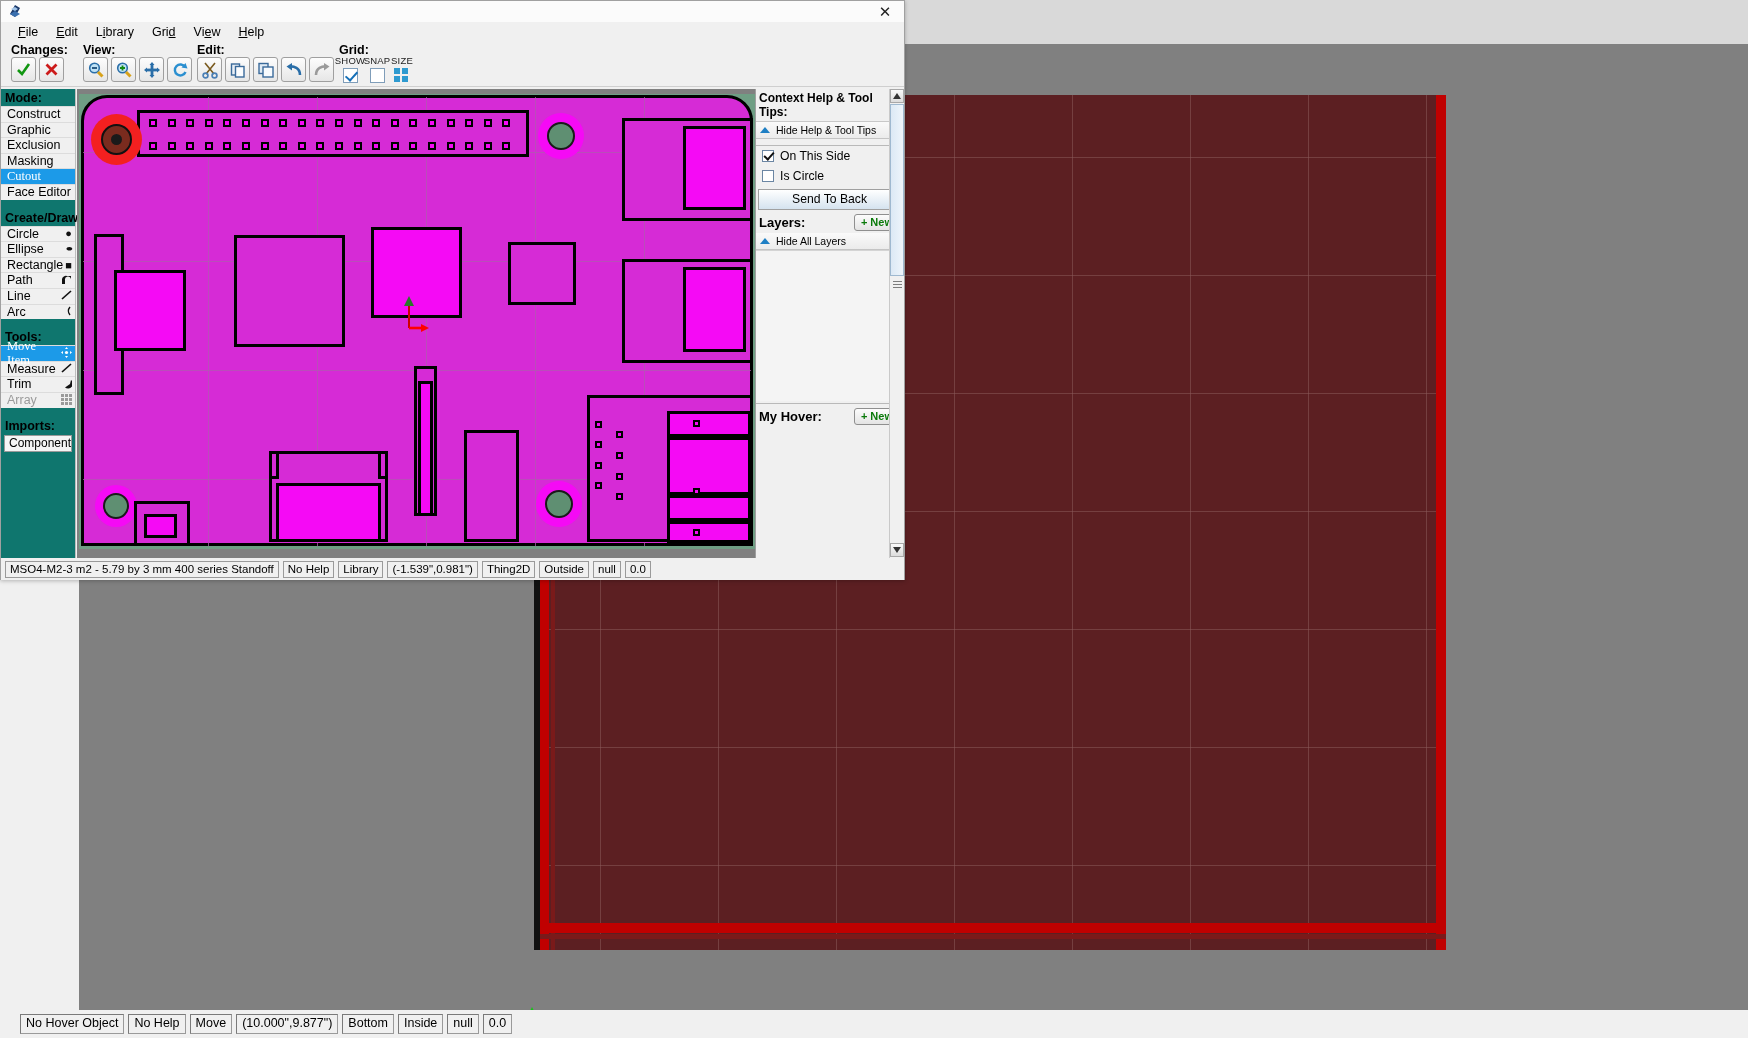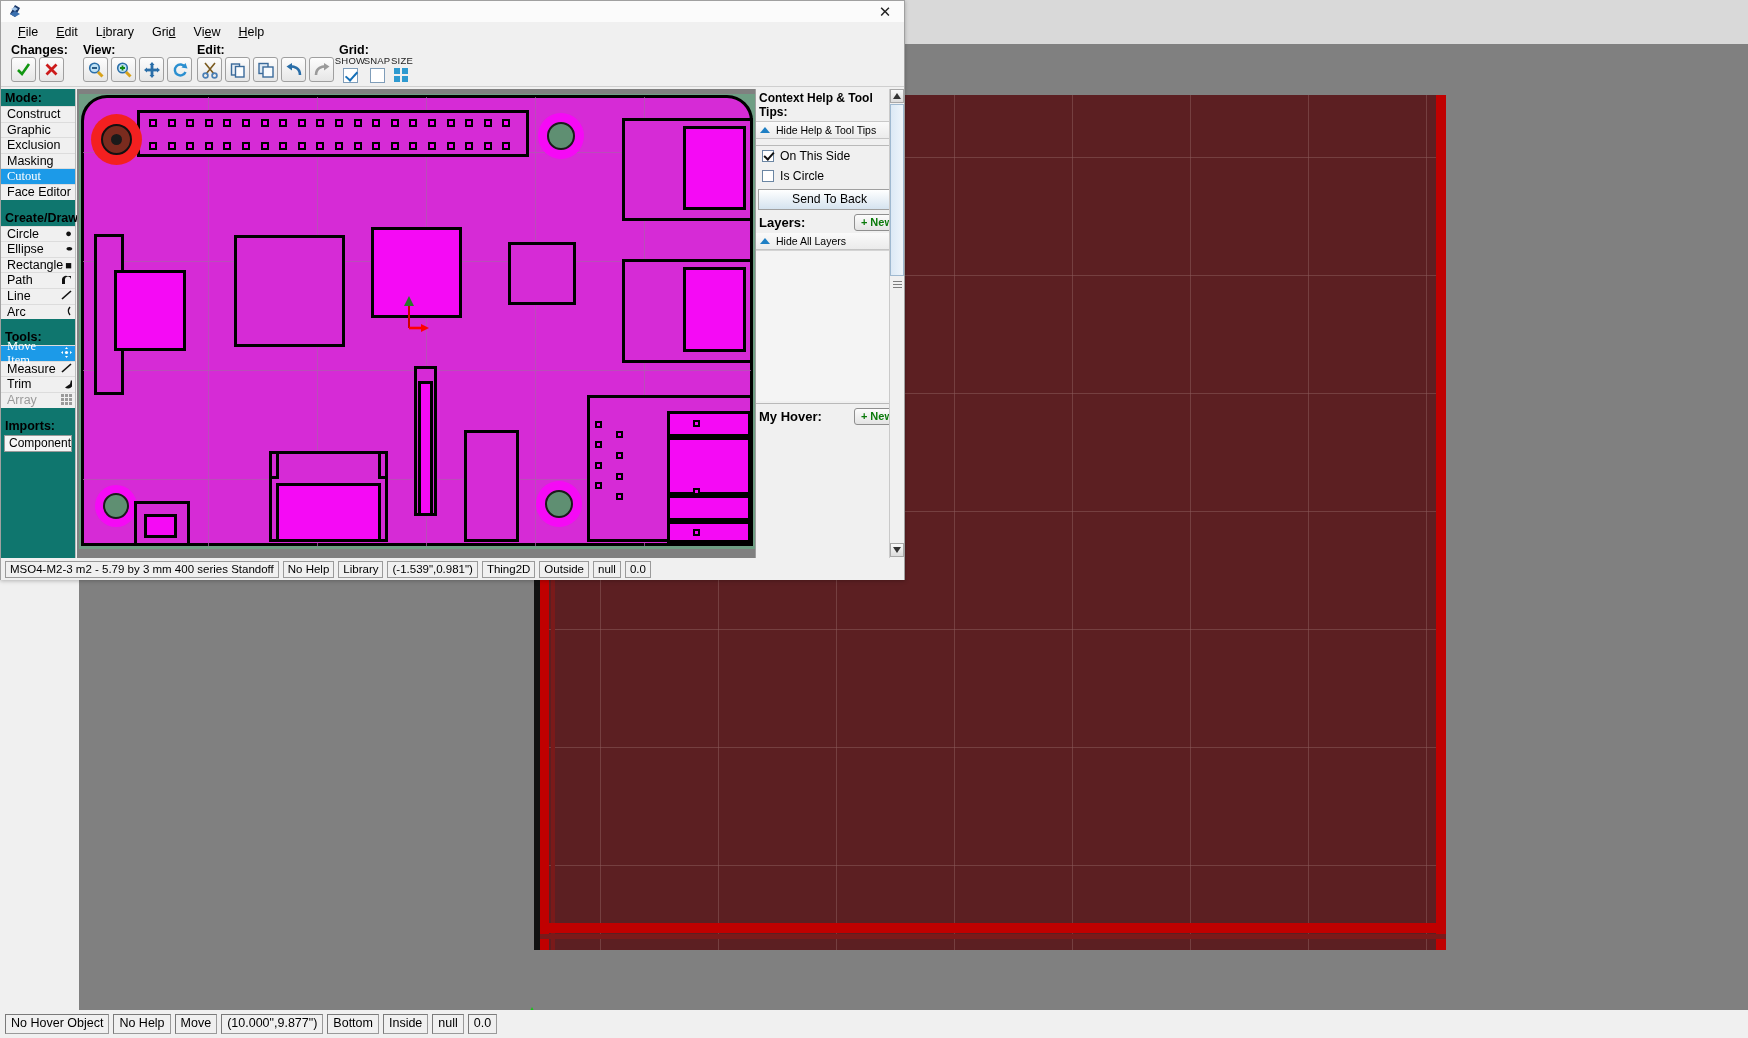--- a/index.html
+++ b/index.html
@@ -27,21 +27,21 @@
   #board-edge-red2{position:absolute;left:472px;top:51px;width:4px;height:855px;background:#7a1a1a;}
   #board-edge-bottom{position:absolute;left:461px;top:879px;width:906px;height:10px;background:#c00000;}
   #board-edge-bottom2{position:absolute;left:461px;top:890px;width:906px;height:5px;background:#7a1a1a;}
   #board-right-edge{position:absolute;left:1357px;top:51px;width:10px;height:855px;background:#c00000;}
 
   
   #axis-gizmo{position:absolute;left:445px;top:955px;width:60px;height:50px;}
 
   
   #app-statusbar{position:absolute;left:0;top:1010px;width:1748px;height:28px;background:#f0f0f0;
-    display:flex;align-items:center;gap:4px;padding-left:5px;box-sizing:border-box;}
+    display:flex;align-items:center;gap:4px;padding-left:20px;box-sizing:border-box;}
   .sfield{
     border:1px solid #9a9a9a;border-top-color:#7a7a7a;border-left-color:#7a7a7a;
     background:#f0f0f0;font-size:12.5px;color:#000;padding:1px 5px 2px 5px;line-height:15px;
     white-space:nowrap;
   }
 
   
   #dialog{
     position:absolute;left:0;top:0;width:905px;height:580px;
     background:#f0f0f0;border:1px solid #a0a0a0;box-sizing:border-box;

